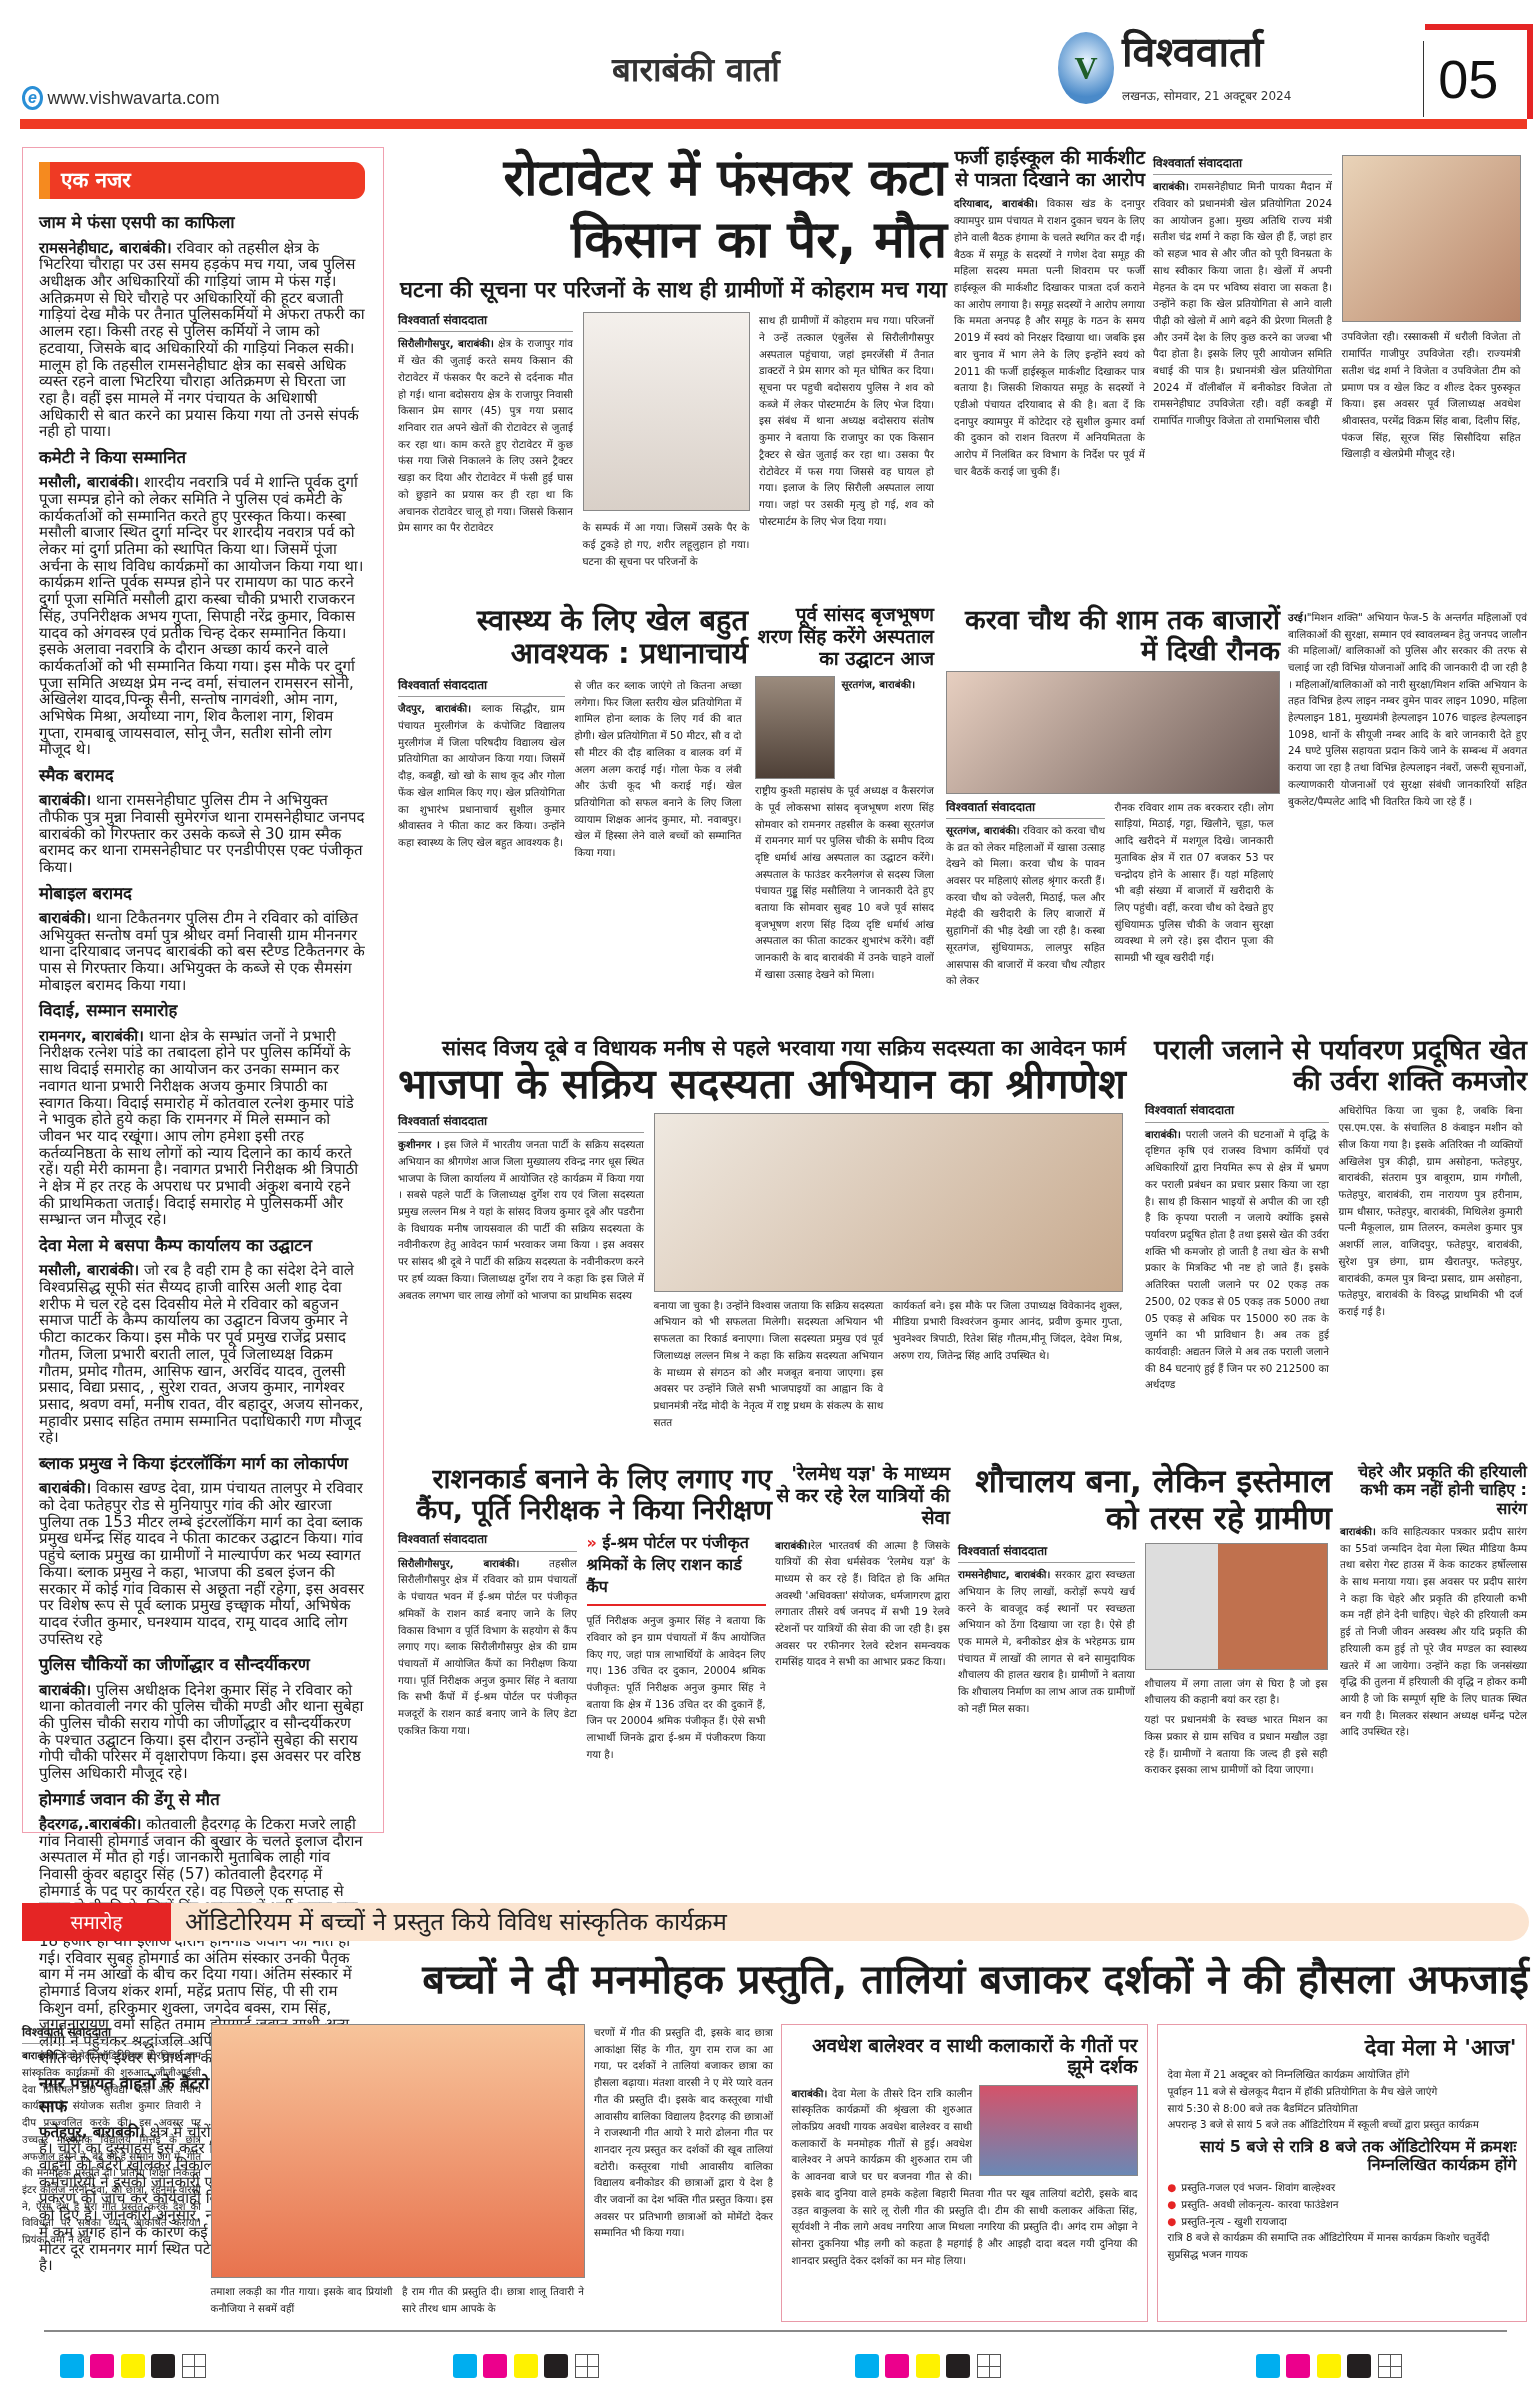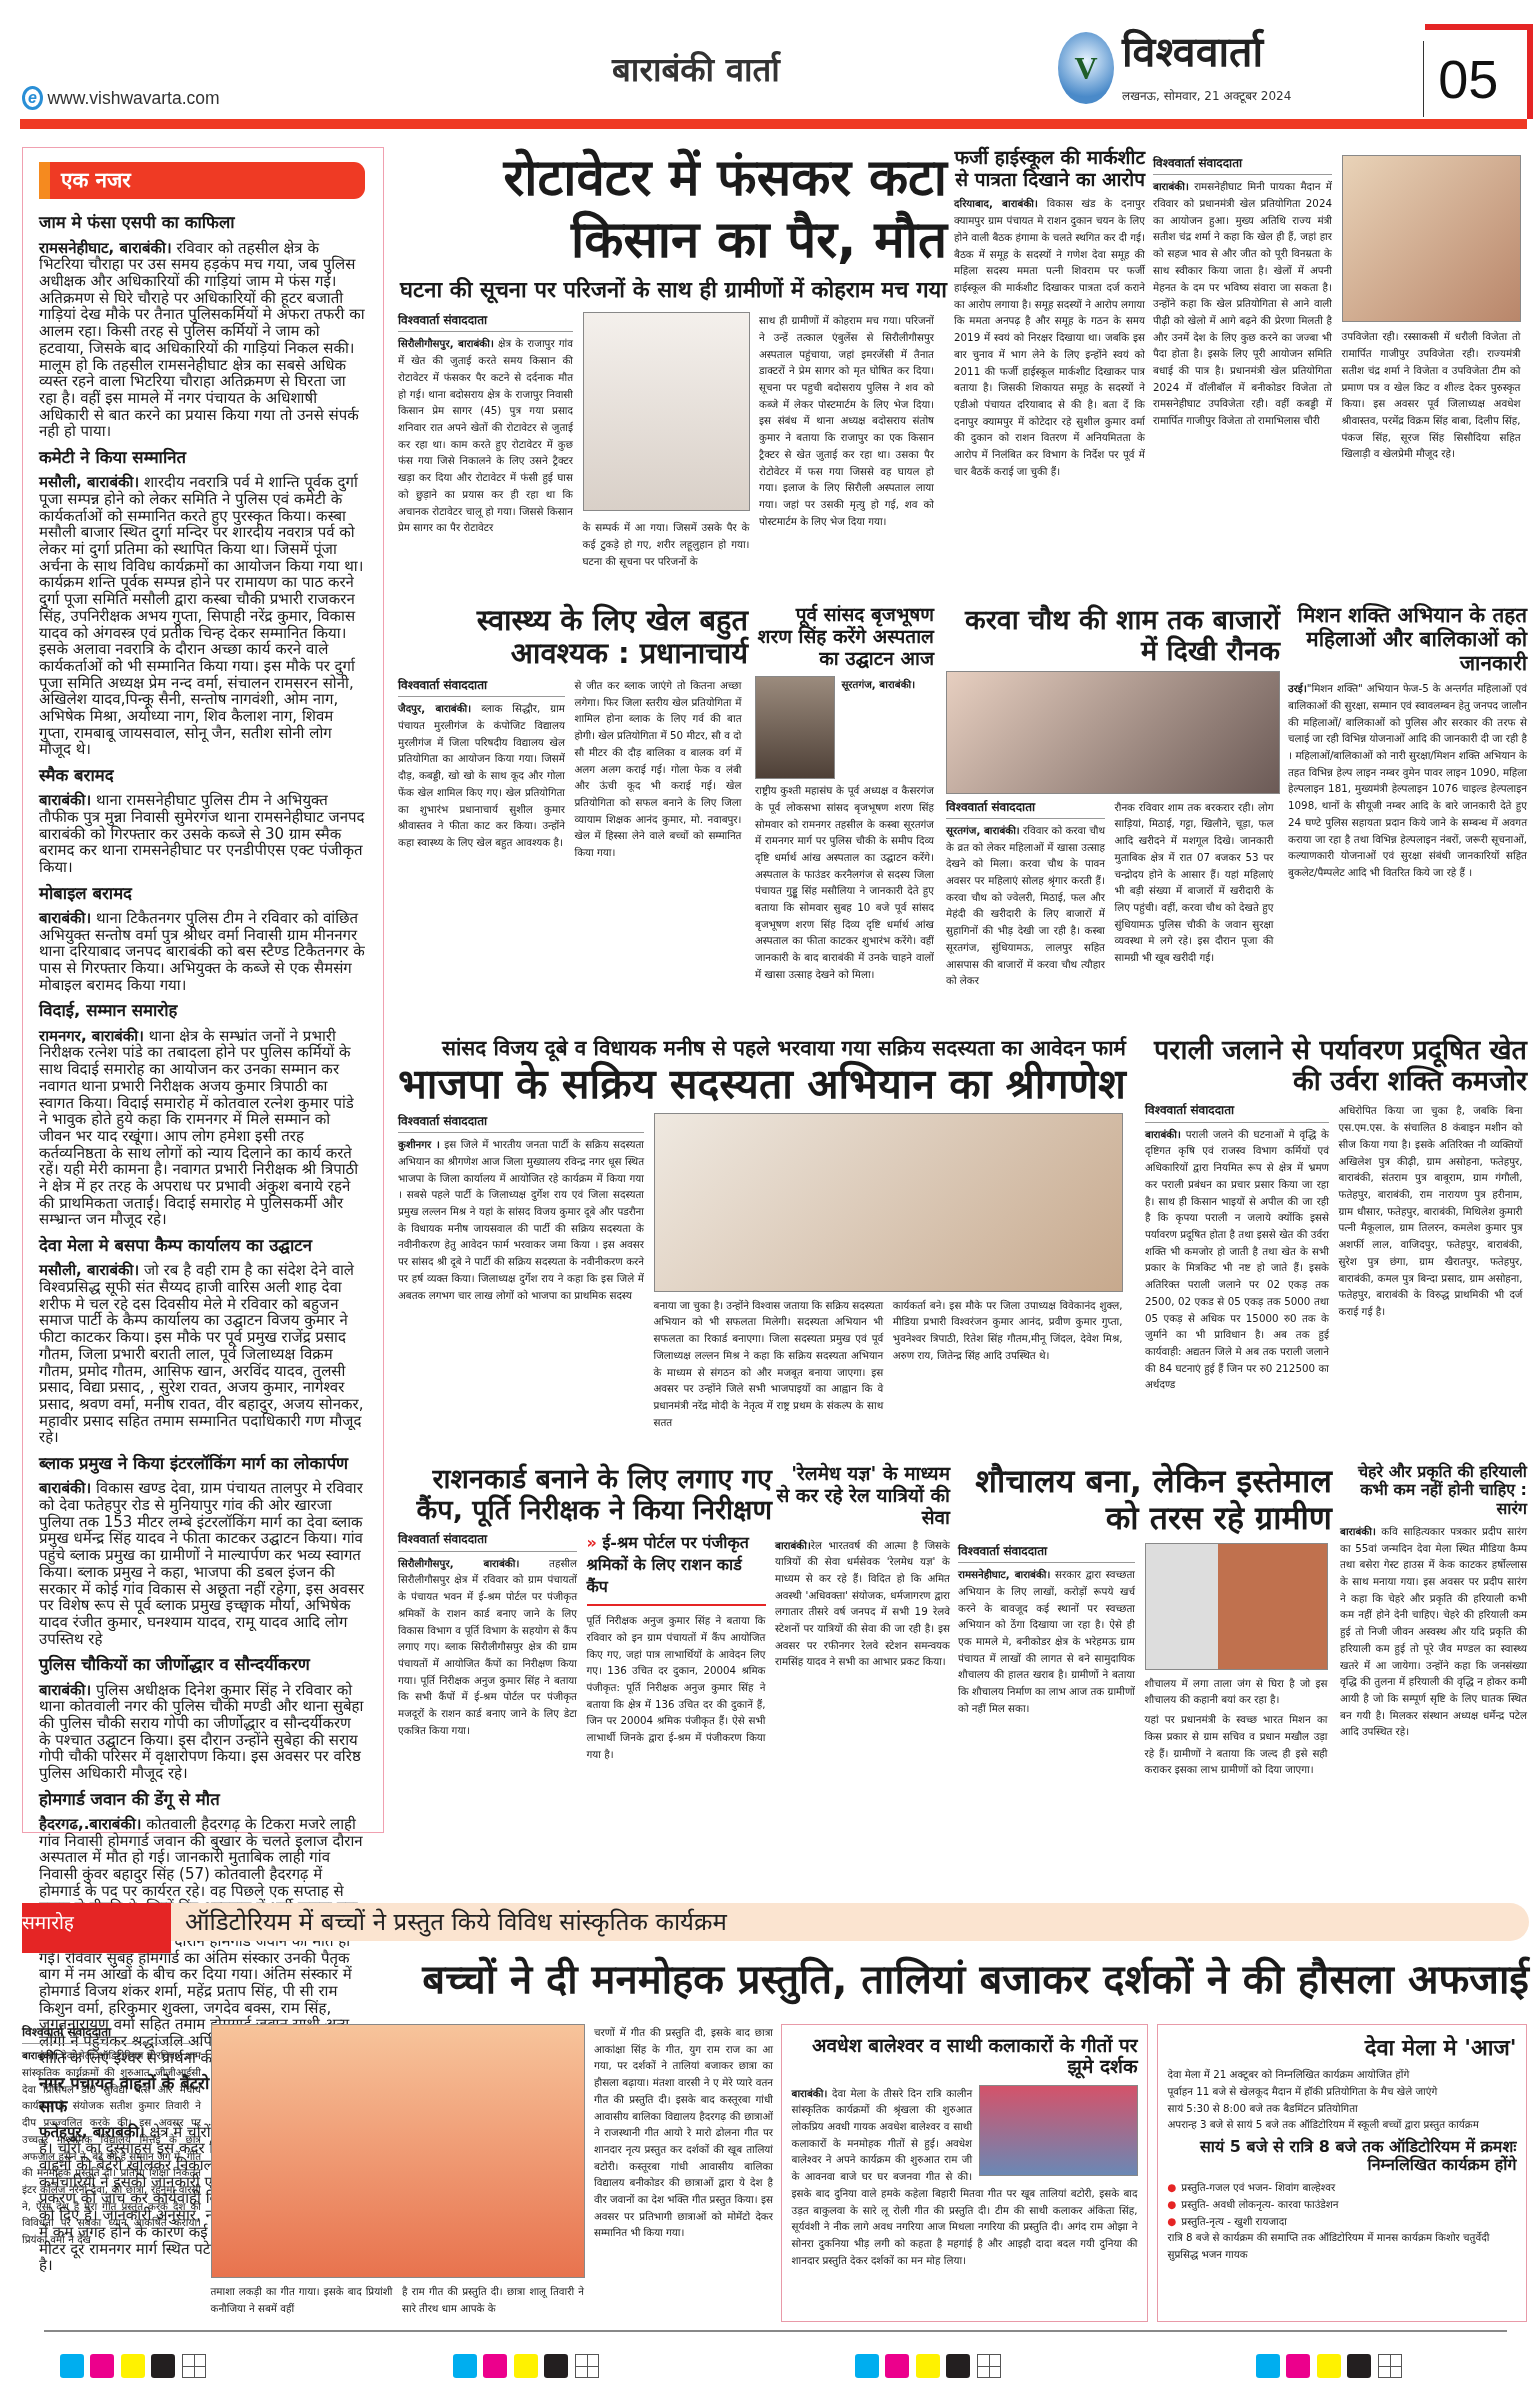--- a/index.html
+++ b/index.html
@@ -21,21 +21,21 @@
   .byline{font-weight:bold;font-size:12px;border-bottom:0.8px solid #999;padding-bottom:2.4px;margin-bottom:3.2px}
   .loc{font-weight:bold}
   .photo{background:#ccc;border:0.8px solid #888}
   
   .eknazar{left:22px;top:147px;width:362px;height:1686px;border:1.6px solid #f0a0b0}
   .eknazar-tag{position:absolute;left:16px;top:14.3px;width:326px;height:37px;background:#ef3a24;border-left:11px solid #f58a1f;border-radius:0 11px 11px 0;color:#fff;font-size:20.7px;font-weight:bold;padding-left:11px;line-height:37px}
   .ek-list{position:absolute;left:16px;top:59px;width:326px}
   .ek-item h3{font-size:16.7px;font-weight:bold;margin:3.2px 0 6.4px}
   .ek-item p{font-size:15px;line-height:16.7px;margin-bottom:4.8px}
   .samaroh-bar{left:22px;top:1903px;width:1507px;height:38px;background:#fbe4d0;border-radius:0 19px 19px 0}
-  .samaroh-tag{position:absolute;left:0;top:0;width:149px;height:50px;background:#e52525;color:#fff;font-size:19px;text-align:left;line-height:38px}
+  .samaroh-tag{position:absolute;left:0;top:0;width:149px;height:38px;background:#e52525;color:#fff;font-size:19px;text-align:center;line-height:38px}
   .samaroh-sub{position:absolute;left:163px;top:0;line-height:38px;font-size:24px;color:#222}
   .box{border:1.6px solid #e89aa8}
   .cmyk{top:2354px;display:flex;gap:6.4px;align-items:center}
   .sw{width:24px;height:24px;border-radius:3.2px}
   .reg{width:24px;height:24px;border:0.8px solid #555;position:relative}
   .reg::before{content:"";position:absolute;left:50%;top:0;bottom:0;border-left:0.8px solid #555}
   .reg::after{content:"";position:absolute;top:50%;left:0;right:0;border-top:0.8px solid #555}
   .bottom-rule{left:44px;top:2330px;width:1463px;height:2.4px;background:#888}
   .bullet{color:#e52525;margin-right:4.8px}
   .arrow{color:#e52525;font-weight:bold}
@@ -161,21 +161,20 @@
 <div class="abs" style="left:946px;top:604px;width:334px">
   <div class="hl" style="font-size:27px">करवा चौथ की शाम तक बाजारों में दिखी रौनक</div>
   <div class="photo" style="height:123px;margin-top:4.8px;background:linear-gradient(135deg,#e7cfc0,#6b5a56)"></div>
   <div style="display:flex;gap:9.5px;margin-top:4.8px">
     <div class="col" style="width:159px"><div class="byline">विश्ववार्ता संवाददाता</div><b class="loc">सूरतगंज, बाराबंकी।</b> <span>रविवार को करवा चौथ के व्रत को लेकर महिलाओं में खासा उत्साह देखने को मिला। करवा चौथ के पावन अवसर पर महिलाएं सोलह श्रृंगार करती हैं। करवा चौथ को ज्वेलरी, मिठाई, फल और मेहंदी की खरीदारी के लिए बाजारों में सुहागिनों की भीड़ देखी जा रही है। कस्बा सूरतगंज, सुंधियामऊ, लालपुर सहित आसपास की बाजारों में करवा चौथ त्यौहार को लेकर</span></div>
     <div class="col" style="width:159px">रौनक रविवार शाम तक बरकरार रही। लोग साड़ियां, मिठाई, गट्टा, खिलौने, चूड़ा, फल आदि खरीदने में मशगूल दिखे। जानकारी मुताबिक क्षेत्र में रात 07 बजकर 53 पर चन्द्रोदय होने के आसार हैं। यहां महिलाएं भी बड़ी संख्या में बाजारों में खरीदारी के लिए पहुंची। वहीं, करवा चौथ को देखते हुए सुंधियामऊ पुलिस चौकी के जवान सुरक्षा व्यवस्था मे लगे रहे। इस दौरान पूजा की सामग्री भी खूब खरीदी गई।</div>
   </div>
 </div>
 
 <div class="abs" style="left:1288px;top:604px;width:239px">
-  <div class="hl" style="font-size:20.7px">मिशन शक्ति अभियान के तहत महिलाओं और बालिकाओं को जानकारी</div>
   <div class="col" style="margin-top:4.8px"><b class="loc">उरई।</b><span>"मिशन शक्ति" अभियान फेज-5 के अन्तर्गत महिलाओं एवं बालिकाओं की सुरक्षा, सम्मान एवं स्वावलम्बन हेतु जनपद जालौन की महिलाओं/ बालिकाओं को पुलिस और सरकार की तरफ से चलाई जा रही विभिन्न योजनाओं आदि की जानकारी दी जा रही है । महिलाओं/बालिकाओं को नारी सुरक्षा/मिशन शक्ति अभियान के तहत विभिन्न हेल्प लाइन नम्बर वुमेन पावर लाइन 1090, महिला हेल्पलाइन 181, मुख्यमंत्री हेल्पलाइन 1076 चाइल्ड हेल्पलाइन 1098, थानों के सीयूजी नम्बर आदि के बारे जानकारी देते हुए 24 घण्टे पुलिस सहायता प्रदान किये जाने के सम्बन्ध में अवगत कराया जा रहा है तथा विभिन्न हेल्पलाइन नंबरों, जरूरी सूचनाओं, कल्याणकारी योजनाओं एवं सुरक्षा संबंधी जानकारियों सहित बुकलेट/पैम्पलेट आदि भी वितरित किये जा रहे हैं ।</span></div>
 </div>
 
 <div class="abs" style="left:398px;top:1034px;width:728px">
   <div class="hl" style="font-size:20.7px;margin-top:3.2px">सांसद विजय दूबे व विधायक मनीष से पहले भरवाया गया सक्रिय सदस्यता का आवेदन फार्म</div>
   <div class="hl" style="font-size:41px">भाजपा के सक्रिय सदस्यता अभियान का श्रीगणेश</div>
   <div style="display:flex;gap:9.5px;margin-top:4.8px">
     <div class="col" style="width:246px"><div class="byline">विश्ववार्ता संवाददाता</div><b class="loc">कुशीनगर ।</b> <span>इस जिले में भारतीय जनता पार्टी के सक्रिय सदस्यता अभियान का श्रीगणेश आज जिला मुख्यालय रविन्द्र नगर धूस स्थित भाजपा के जिला कार्यालय में आयोजित रहे कार्यक्रम में किया गया । सबसे पहले पार्टी के जिलाध्यक्ष दुर्गेश राय एवं जिला सदस्यता प्रमुख लल्लन मिश्र ने यहां के सांसद विजय कुमार दूबे और पडरौना के विधायक मनीष जायसवाल की पार्टी की सक्रिय सदस्यता के नवीनीकरण हेतु आवेदन फार्म भरवाकर जमा किया । इस अवसर पर सांसद श्री दूबे ने पार्टी की सक्रिय सदस्यता के नवीनीकरण करने पर हर्ष व्यक्त किया। जिलाध्यक्ष दुर्गेश राय ने कहा कि इस जिले में अबतक लगभग चार लाख लोगों को भाजपा का प्राथमिक सदस्य</span></div>
     <div style="width:469px">
       <div class="photo" style="height:179px;background:linear-gradient(135deg,#efe9e1,#c7a98d)"></div>

